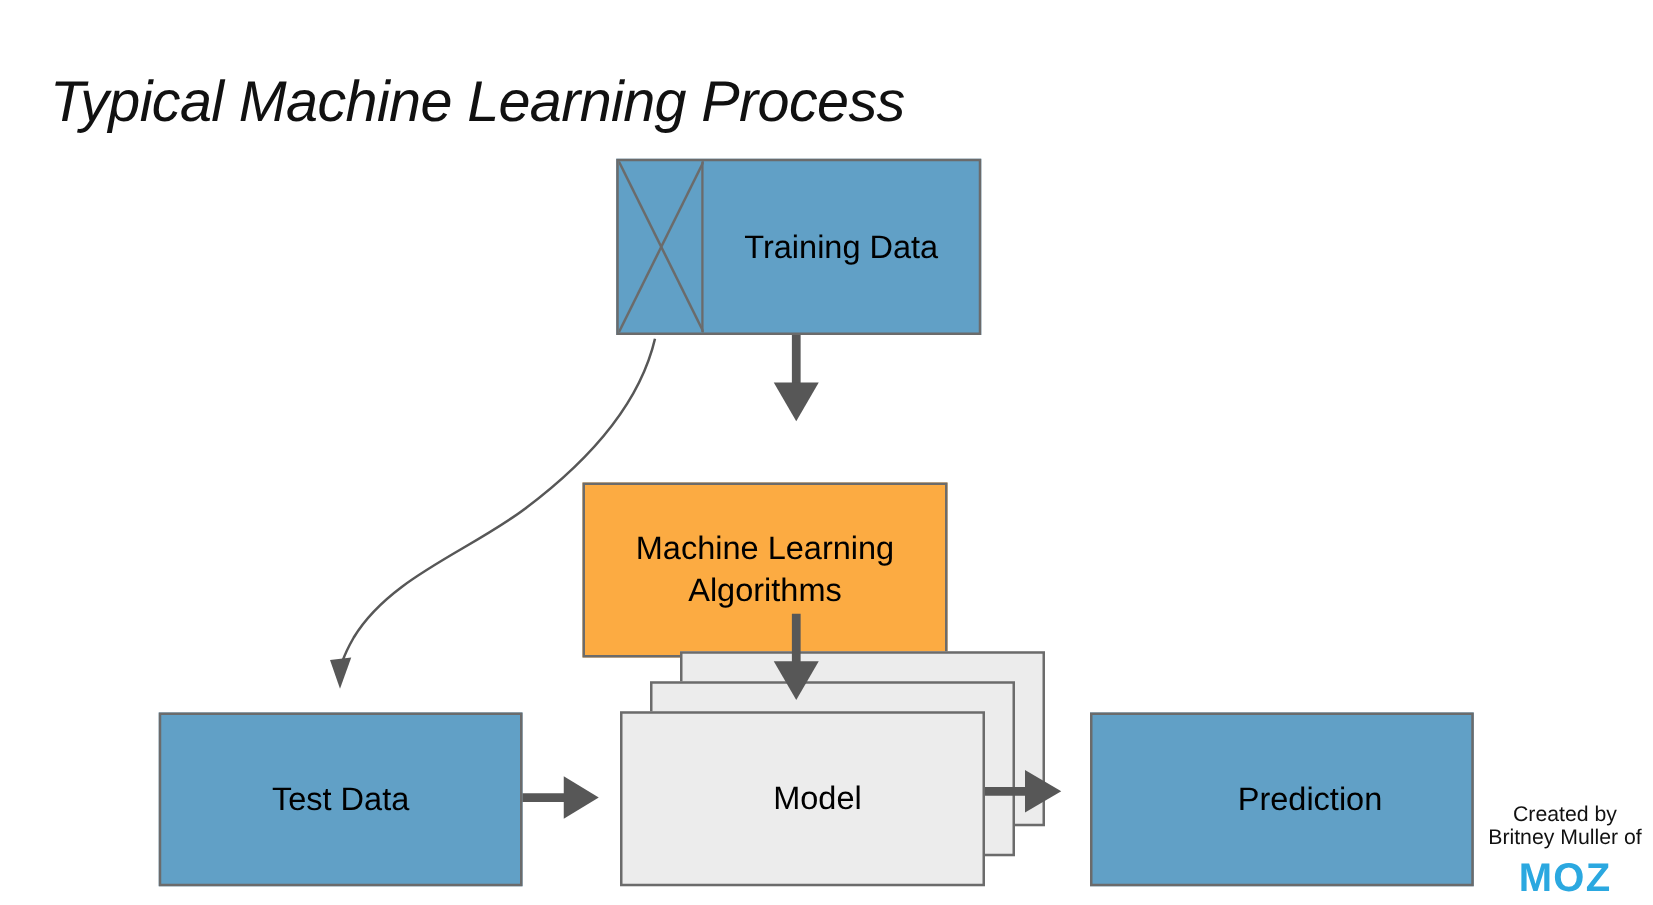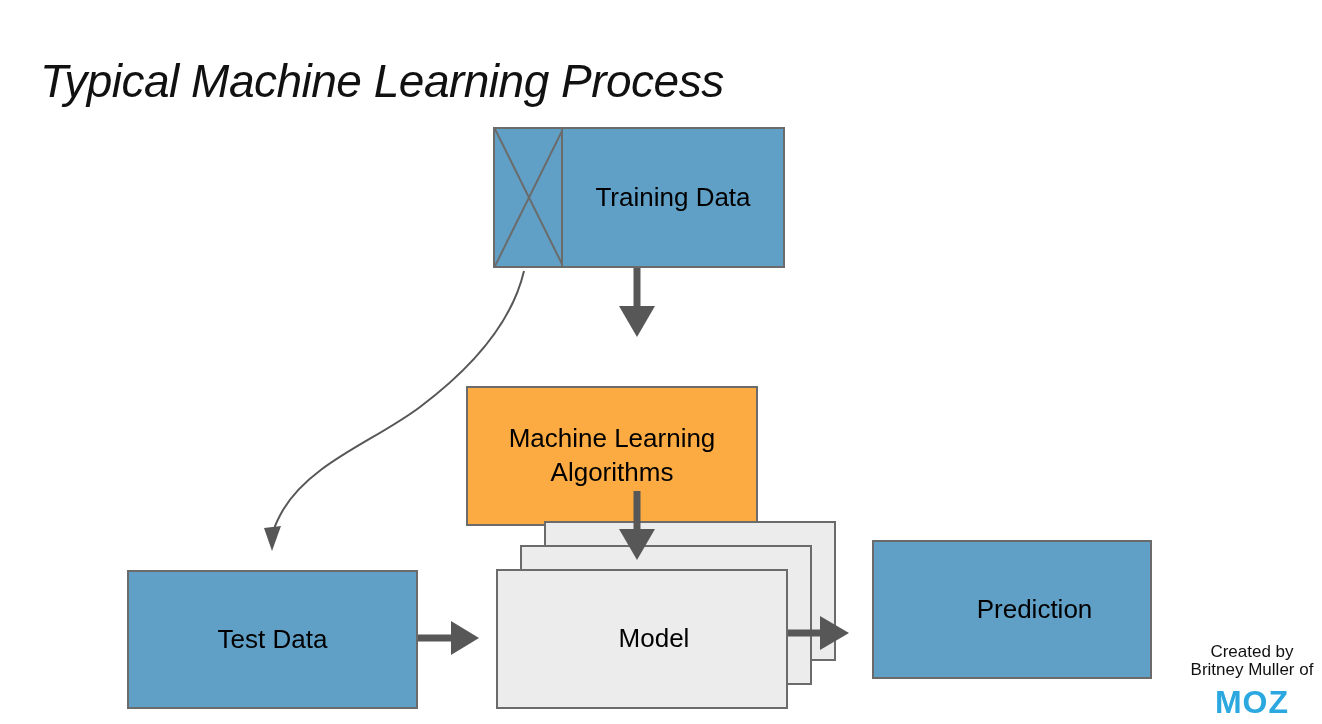--- a/index.html
+++ b/index.html
@@ -42,21 +42,21 @@
     line-height: 1.3;
   }
   #training   { left: 493px; top: 127px; width: 292px; height: 141px; }
   #training .boxlabel { margin-left: 68px; }
   #algorithms { left: 466px; top: 351px; width: 292px; height: 140px; margin-top: 35px; }
   #algorithms .boxlabel { max-width: 240px; }
   #model-back  { left: 544px; top: 521px; width: 292px; height: 140px; }
   #model-mid   { left: 520px; top: 545px; width: 292px; height: 140px; }
   #model-front { left: 496px; top: 569px; width: 292px; height: 140px; }
   #test        { left: 127px; top: 570px; width: 291px; height: 139px; }
-  #prediction  { left: 872px; top: 540px; width: 280px; height: 139px; padding-left: 45px; }
+  #prediction  { left: 872px; top: 570px; width: 307px; height: 139px; padding-left: 45px; }
   .xstrip {
     position: absolute;
     left: 0; top: 0;
     width: 68px; height: 100%;
   }
   .connectors {
     position: absolute;
     left: 0; top: 0;
     width: 1322px; height: 724px;
     pointer-events: none;

